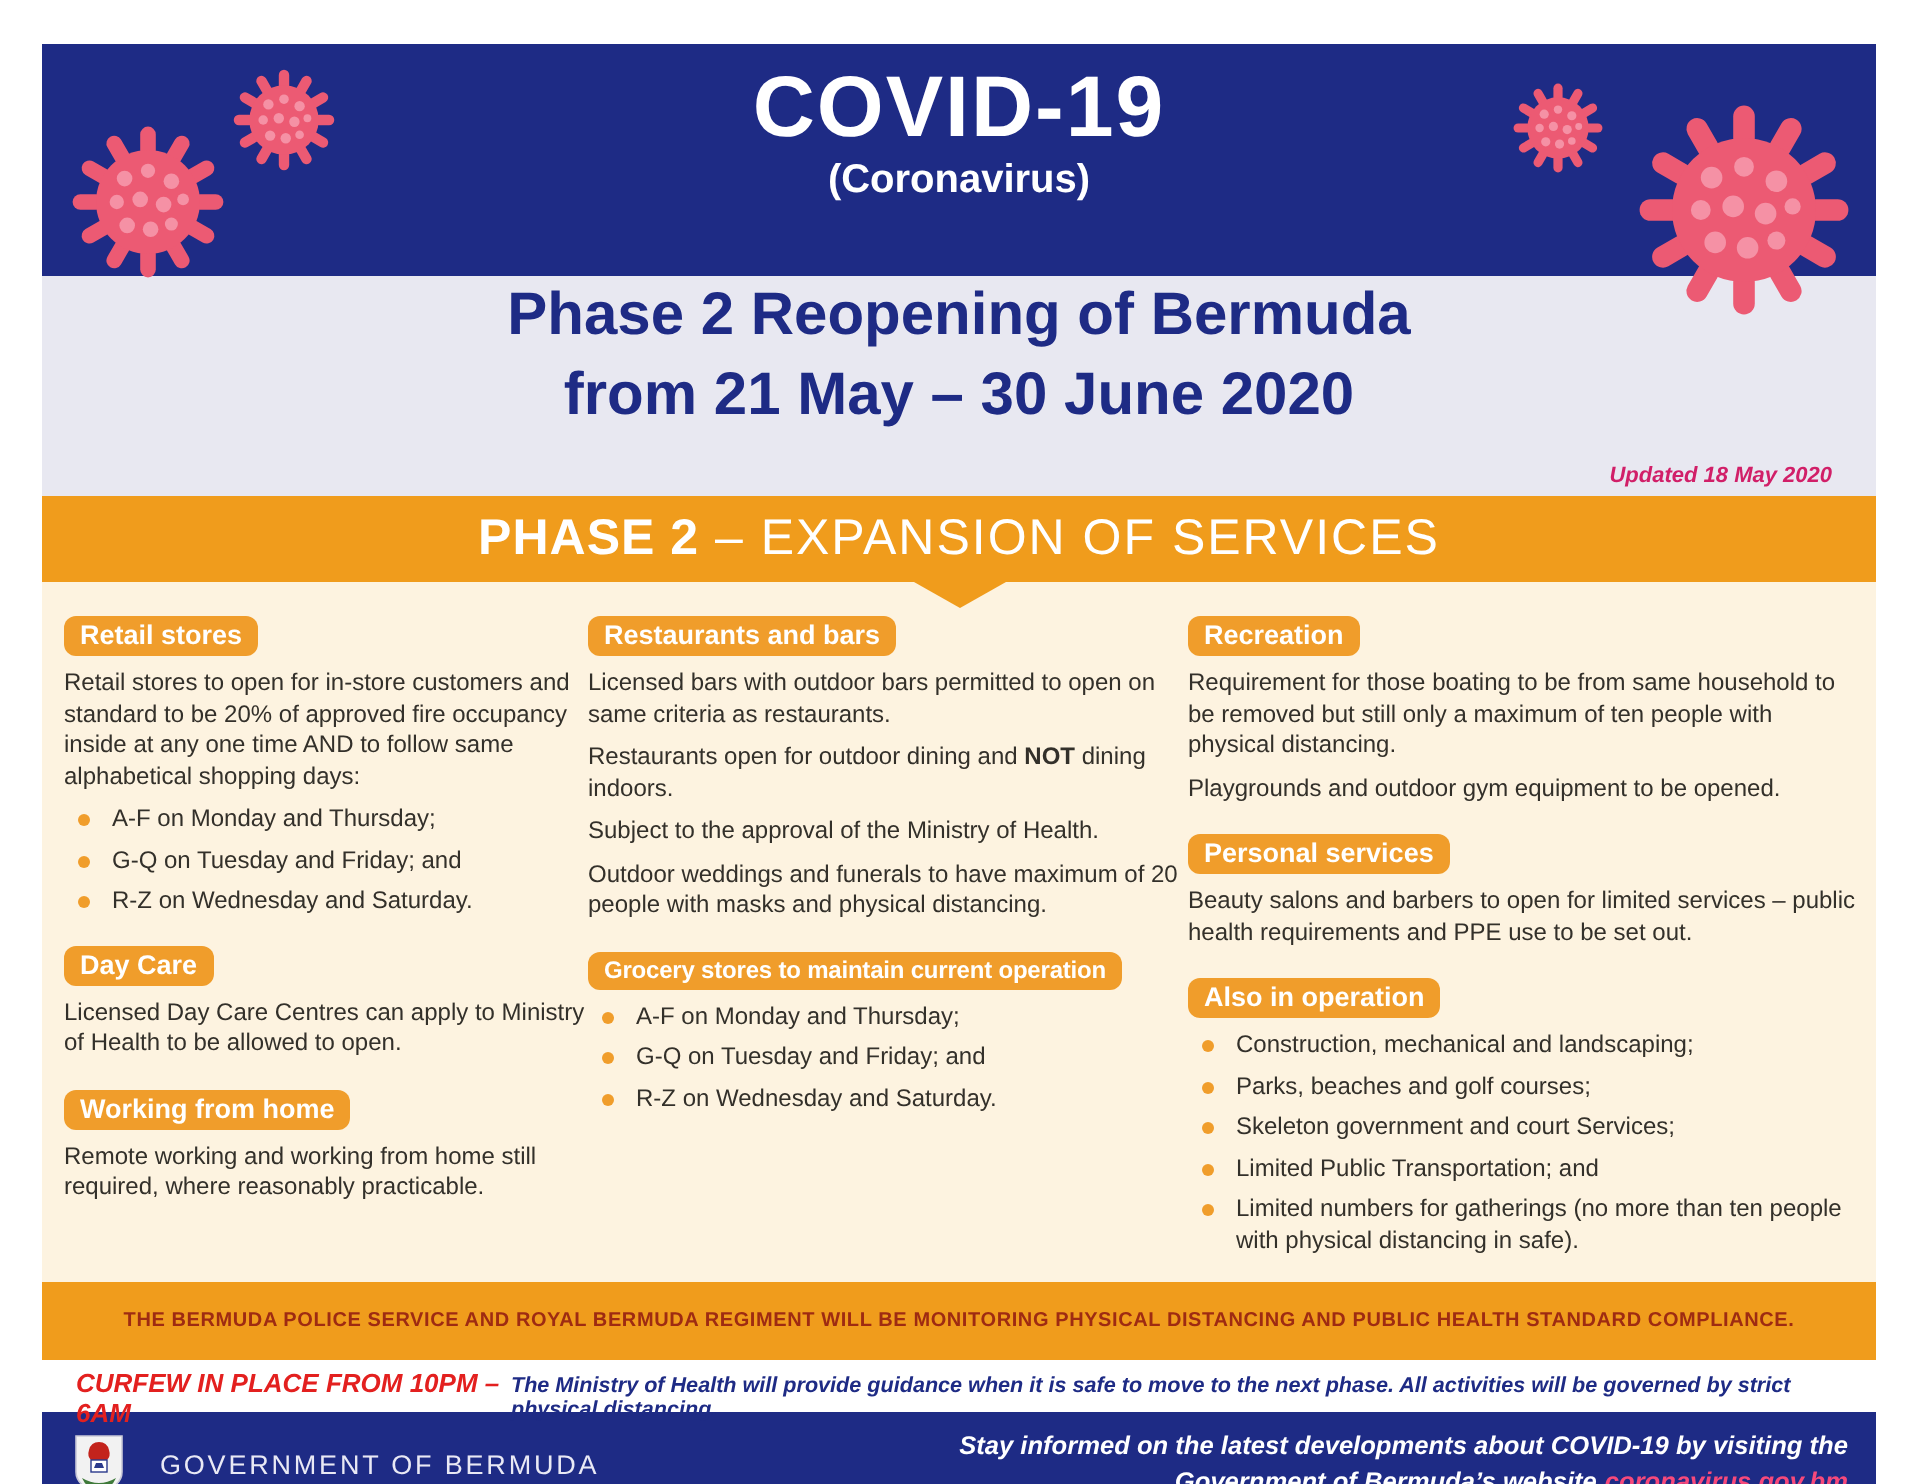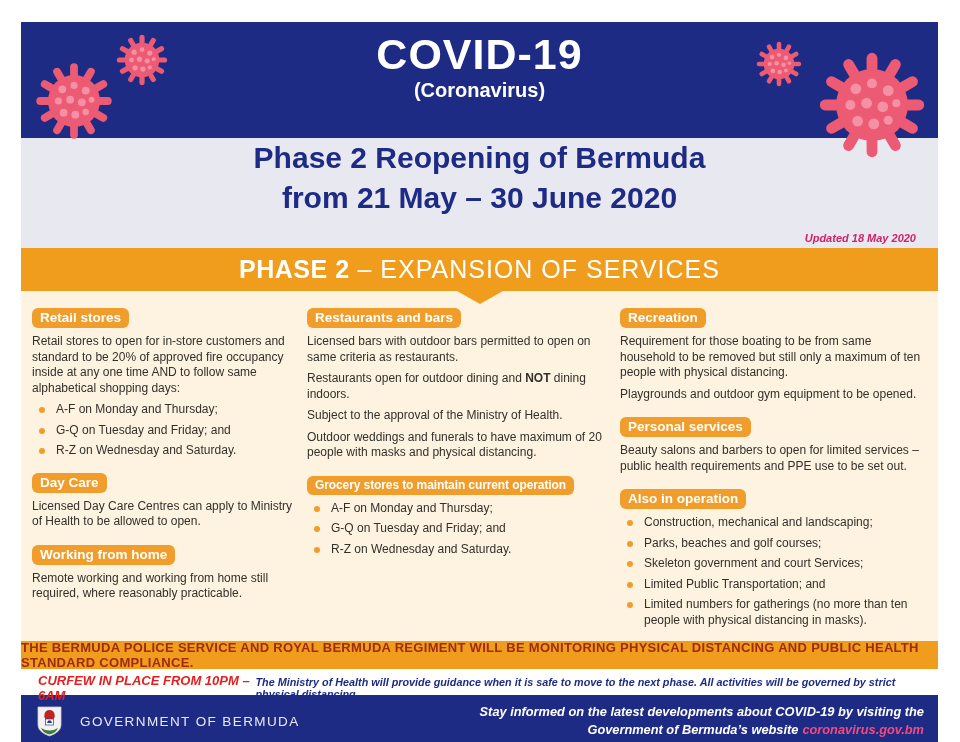--- a/index.html
+++ b/index.html
@@ -23,34 +23,34 @@
 
   
   .banner{height:43px;background:var(--orange);color:#fff;text-align:center;line-height:43px;position:relative;z-index:3}
   .banner .b1{font-size:25px;font-weight:bold;letter-spacing:.5px}
   .banner .b2{font-size:25px;font-weight:normal;letter-spacing:1px}
   .banner:after{content:"";position:absolute;left:50%;bottom:-13px;transform:translateX(-50%);
     border-left:23px solid transparent;border-right:23px solid transparent;border-top:13px solid var(--orange)}
 
   
   .body{height:350px;background:var(--cream);display:grid;grid-template-columns:262px 300px 1fr;
-    gap:13px;padding:17px 8px 0 11px;overflow:hidden}
+    gap:0;padding:17px 8px 0 11px;overflow:hidden}
   .badge{display:inline-block;align-self:flex-start;background:var(--badge_orange);color:#fff;font-weight:bold;
     font-size:13.5px;padding:2px 8px 3px;border-radius:6px;margin:9px 0 6px;white-space:nowrap}
   .badge.first{margin-top:0}
   .badge-long{font-size:12px;letter-spacing:-.1px}
   .col{display:flex;flex-direction:column;color:var(--ink)}
   .para{font-size:12px;line-height:15.5px;margin-bottom:6px;color:var(--ink)}
   .bullet{display:flex;margin-bottom:5px}
   .dot{flex:none;width:6px;height:6px;border-radius:50%;background:var(--badge_orange);margin:5px 11px 0 7px}
   .btext{font-size:12px;line-height:15.5px}
 
   
-  .police{height:28px;background:var(--orange);display:flex;align-items:center;justify-content:center;
-    color:var(--maroon);font-size:13px;font-weight:bold;letter-spacing:.3px}
+  .police{height:39px;background:var(--orange);display:flex;align-items:center;justify-content:center;
+    color:var(--maroon);font-size:10px;font-weight:bold;letter-spacing:.3px}
 
   
   .curfew{height:26px;background:#ffffff;display:flex;align-items:center;justify-content:space-between;padding:12px 14px 0 17px}
   .curfew .left{color:var(--alert_red);font-size:13px;font-weight:bold;font-style:italic}
   .curfew .right{color:var(--navy);font-size:10.8px;font-weight:bold;font-style:italic}
 
   
   .footer{height:52px;background:var(--navy);display:flex;align-items:center;justify-content:space-between;padding:0 14px 0 16px}
   .gov{display:flex;align-items:center;gap:18px}
   .gov .govtext{color:#e9e9f5;font-size:13.5px;letter-spacing:1.4px}
@@ -188,21 +188,21 @@
         <div class="bullet">
           <span class="dot"></span>
           <span class="btext">Skeleton government and court Services;</span>
         </div>
         <div class="bullet">
           <span class="dot"></span>
           <span class="btext">Limited Public Transportation; and</span>
         </div>
         <div class="bullet">
           <span class="dot"></span>
-          <span class="btext">Limited numbers for gatherings (no more than ten people with physical distancing in masks).</span>
+          <span class="btext">Limited numbers for gatherings (no more than ten people with physical distancing in safe).</span>
         </div>
       </div>
     </div>
 
   <div class="police">
     <span>THE BERMUDA POLICE SERVICE AND ROYAL BERMUDA REGIMENT WILL BE MONITORING PHYSICAL DISTANCING AND PUBLIC HEALTH STANDARD COMPLIANCE.</span>
   </div>
 
   <div class="curfew">
     <span class="left">CURFEW IN PLACE FROM 10PM – 6AM</span>

